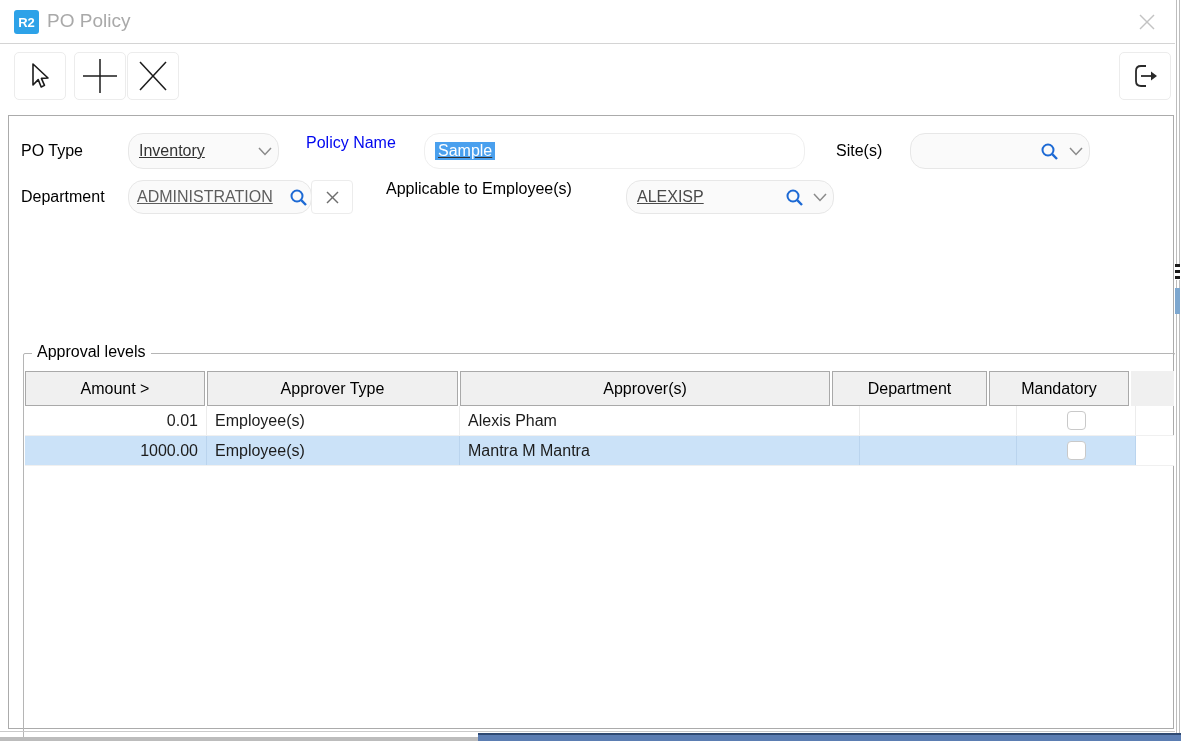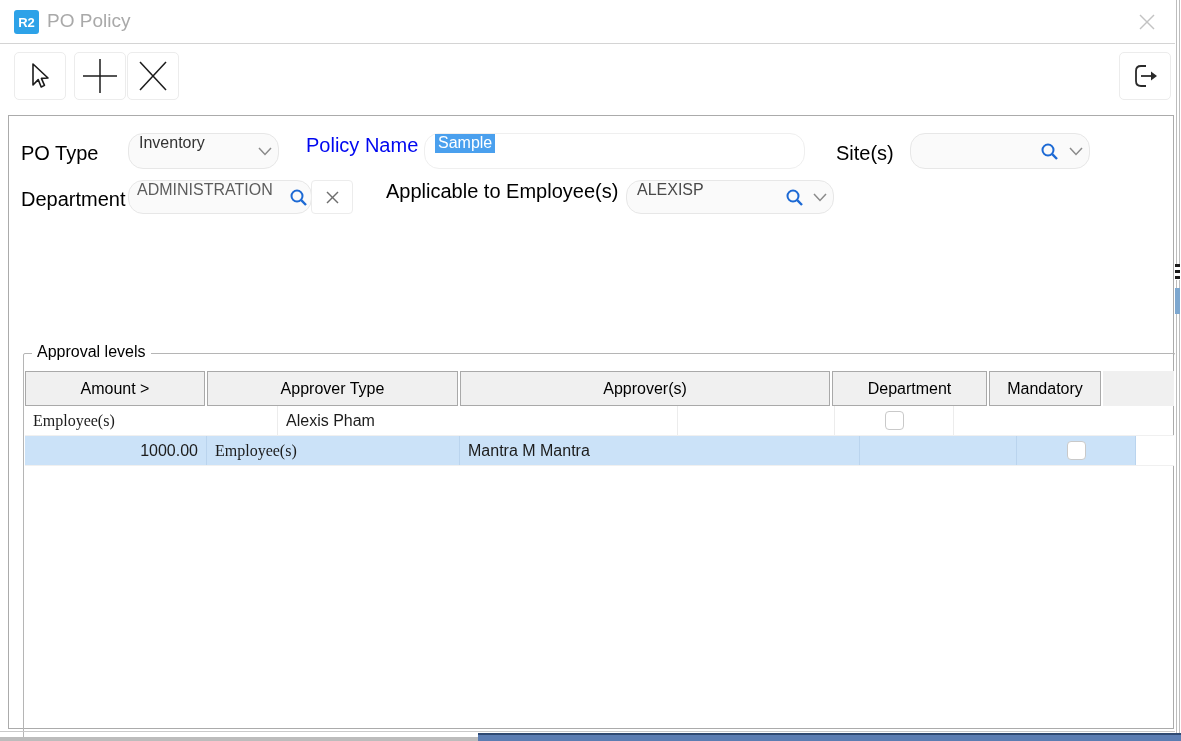--- a/index.html
+++ b/index.html
@@ -18,25 +18,25 @@
   
   .tbtn { position:absolute; top:52px; width:52px; height:48px; background:#fff;
           border:1px solid #ececec; border-radius:5px; display:flex; align-items:center;
           justify-content:center; }
   .tbtn svg { display:block; }
 
   
   .panel { position:absolute; left:8px; top:115px; width:1166px; height:614px;
            border:1px solid #ababab; background:#fff; }
 
-  .lbl { position:absolute; font-size:20px; color:#000; }
+  .lbl { position:absolute; font-size:16px; color:#000; }
   .lbl.blue { color:#0007f0; }
 
   .field { position:absolute; background:#fafafa; border:1px solid #e7e7e7; border-radius:15px;
-           display:flex; font-size:16px; color:#333; }
+           display:flex; align-items:center; font-size:16px; color:#333;text-decoration:underline; }
   .field .txt { padding-left:10px; flex:1; white-space:nowrap; overflow:hidden; }
   .field .icon { flex:0 0 auto; display:flex; align-items:center; justify-content:center; }
   .chev { width:26px; }
 
   .sel-text { background:#4aa0ee; color:#fff; padding:1px 3px 2px 3px; }
 
   .xbtn { position:absolute; width:42px; height:34px; background:#fff; border:1px solid #ececec;
           border-radius:4px; display:flex; align-items:center; justify-content:center; }
 
   
@@ -48,21 +48,21 @@
   
   .tbl { position:absolute; left:1px; top:17px; width:1149px; }
   .hdr-row { display:flex; gap:2px; height:35px; }
   .hcell { background:#f0f0f0; border:1px solid #a9a9a9; display:flex; align-items:center;
            justify-content:center; font-size:16px; color:#000; }
   .row { display:flex; height:30px; border-bottom:1px solid #f0f0f0; }
   .cell { display:flex; align-items:center; font-size:16px; color:#1c1c1c;
           border-right:1px solid #ececec; overflow:hidden; white-space:nowrap; }
   .row.selected .cell { background:#cbe2f8; border-right-color:#bad4ee; }
   .c-amount   { width:182px; justify-content:flex-end; padding-right:8px; }
-  .c-type     { width:253px; padding-left:8px;font-family:Liberation Serif, serif; }
+  .c-type     { width:253px; padding-left:8px; }
   .c-appr     { width:400px; padding-left:8px; }
   .c-dept     { width:157px; }
   .c-mand     { width:119px; justify-content:center; }
   .c-fill     { flex:1; border-right:none; }
   .row.selected .c-fill { background:#fff; }
   .h-fill { background:#f0f0f0; border:none; }
   .checkbox { width:19px; height:19px; background:#fff; border:1px solid #c9c9c9;
               border-radius:4px; }
 
   
@@ -181,25 +181,26 @@
 
   <div class="groupbox">
     <div class="legend">Approval levels</div>
 
     <div class="tbl">
       <div class="hdr-row">
         <div class="hcell" style="width:180px;">Amount &gt;</div>
         <div class="hcell" style="width:251px;">Approver Type</div>
         <div class="hcell" style="width:370px;">Approver(s)</div>
         <div class="hcell" style="width:155px;">Department</div>
-        <div class="hcell" style="width:112px;">Mandatory</div>
+        <div class="hcell" style="width:140px;">Mandatory</div>
         <div class="hcell h-fill" style="flex:1;"></div>
       </div>
 
       <div class="row">
+        <div class="cell c-amount">0.01</div>
         <div class="cell c-type">Employee(s)</div>
         <div class="cell c-appr">Alexis Pham</div>
         <div class="cell c-dept"></div>
         <div class="cell c-mand">
           <div class="checkbox"></div>
         </div>
         <div class="cell c-fill"></div>
       </div>
 
       <div class="row selected">

